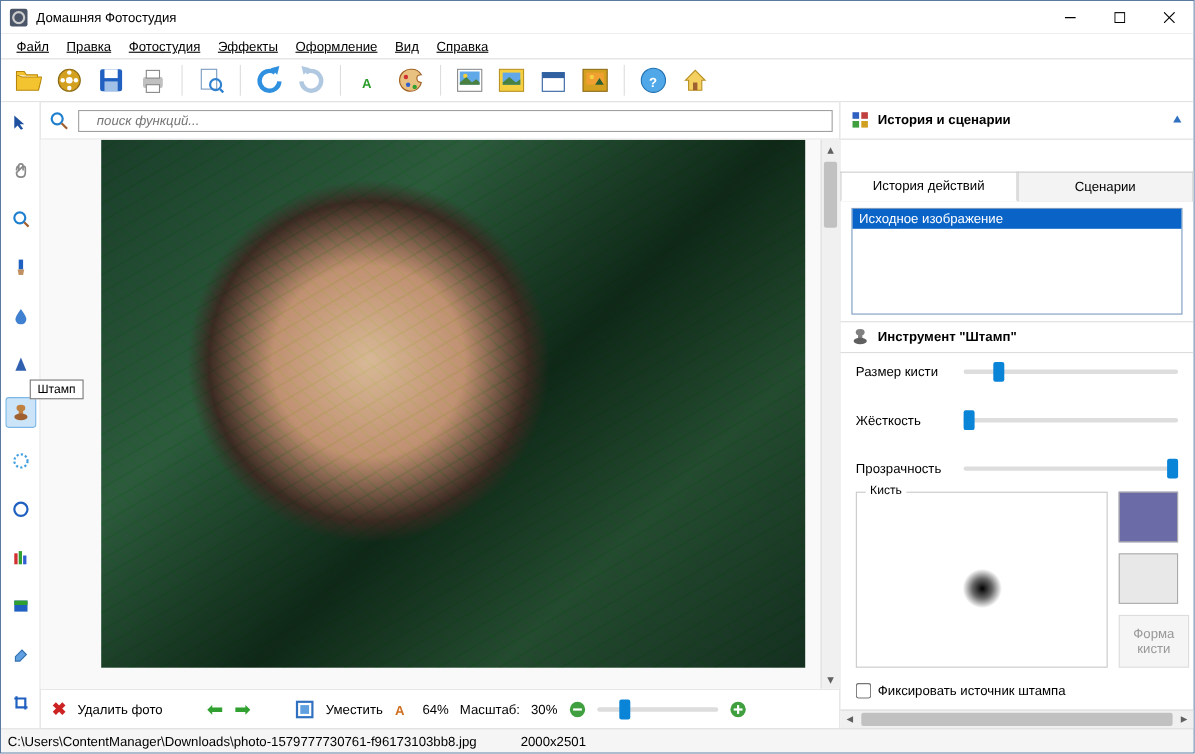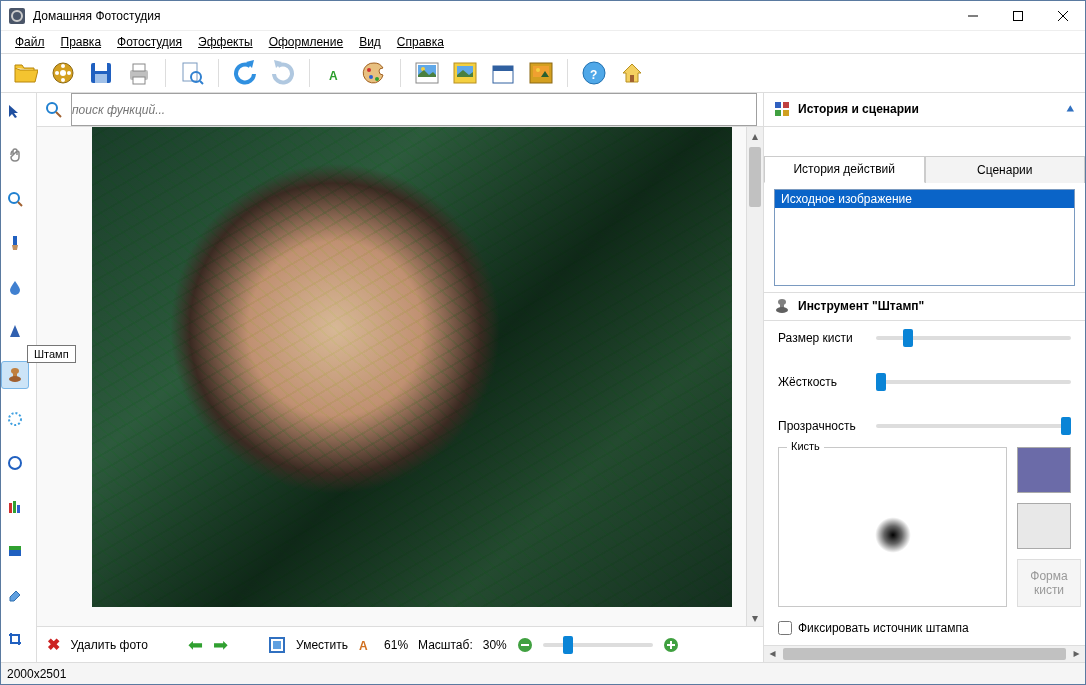--- a/index.html
+++ b/index.html
@@ -8,28 +8,28 @@
 .titlebar .app-icon { width: 16px; height: 16px; background: #4a5568; border-radius: 2px; margin-right: 8px; position: relative; }
 .titlebar .app-icon::after { content: ""; position: absolute; width: 8px; height: 8px; border: 2px solid #ccc; border-radius: 50%; top: 2px; left: 2px; }
 .titlebar .title { flex: 1; color: #000; }
 .winbtn { width: 45px; height: 30px; display: flex; align-items: center; justify-content: center; cursor: pointer; }
 .menubar { height: 22px; display: flex; align-items: center; padding: 0 6px; background: #fff; text-decoration: underline; }
 .menubar span { padding: 2px 8px; cursor: pointer; }
 .toolbar { height: 40px; background: #fff; border-top: 1px solid #ddd; border-bottom: 1px solid #ddd; display: flex; align-items: center; padding: 0 8px; gap: 6px; }
 .tbtn { width: 32px; height: 32px; display: flex; align-items: center; justify-content: center; border-radius: 3px; cursor: pointer; }
 .tsep { width: 1px; height: 28px; background: #ddd; margin: 0 4px; }
 .main { flex: 1; display: flex; min-height: 0; }
-.left-tools { width: 36px; background: #fff; border-right: 1px solid #ddd; display: flex; flex-direction: column; align-items: flex-start; padding-top: 4px; gap: 16px; position: relative; }
+.left-tools { width: 36px; background: #fff; border-right: 1px solid #ddd; display: flex; flex-direction: column; align-items: center; padding-top: 4px; gap: 16px; position: relative; }
 .ltool { width: 28px; height: 28px; display: flex; align-items: center; justify-content: center; border-radius: 3px; cursor: pointer; }
 .ltool.active { background: #cce4f7; border: 1px solid #7ab7e8; }
 .tooltip { position: absolute; left: 26px; top: 252px; background: #fff; border: 1px solid #767676; padding: 2px 6px; font-size: 11px; z-index:10;}
 .center { flex: 1; display: flex; flex-direction: column; min-width: 0;}
 .search-row { height: 34px; display: flex; align-items: center; padding: 4px 6px; gap: 6px; border-bottom:1px solid #ddd;}
 .search-row .mag { width:22px; height:22px; display:flex; align-items:center; justify-content:center;}
-.search-row input { flex: 1; height: 33px; border: 1px solid #a0a0a0; padding: 0 0; color: #888; font-style: italic; }
+.search-row input { flex: 1; height: 20px; border: 1px solid #a0a0a0; padding: 0 16px; color: #888; font-style: italic; }
 .canvas-area { flex: 1; background: #fff; display: flex; position: relative; min-height:0;}
 .canvas-wrap { flex: 1; background: #f9f9f9; display: flex; align-items: flex-start; justify-content: center; overflow: hidden; padding: 0 0 0 40px;}
 .photo { width: 640px; height: 480px; background: radial-gradient(circle at 38% 42%, #d7b896 0%, #c09072 18%, #3b2a22 30%, transparent 34%), linear-gradient(135deg,#1a3d2a 0%, #2d5a3d 30%, #0f2818 55%, #244a30 75%, #152f20 100%); position: relative; }
 .photo::after{content:"";position:absolute;inset:0;background:repeating-linear-gradient(42deg,rgba(30,80,50,.0) 0 8px,rgba(80,140,90,.35) 8px 10px),repeating-linear-gradient(-30deg,rgba(30,80,50,0) 0 12px,rgba(60,120,70,.25) 12px 14px);mix-blend-mode:overlay;}
 .vscroll { width: 17px; background: #f0f0f0; border-left: 1px solid #ddd; position: relative; }
 .vscroll .thumb{position:absolute;left:2px;right:2px;top:20px;height:60px;background:#c1c1c1;border-radius:2px;}
 .vscroll .arr{position:absolute;left:0;right:0;height:17px;display:flex;align-items:center;justify-content:center;color:#606060;}
 .bottom-ctrl { height: 36px; border-top: 1px solid #ddd; display: flex; align-items: center; padding: 0 10px; gap: 10px; }
 .bottom-ctrl .x-ic{color:#cc2222;font-size:16px;font-weight:bold;}
 .bottom-ctrl .arrow{font-size:18px;}
@@ -323,21 +323,21 @@
             <rect x="2" y="2" width="14" height="14" fill="none" stroke="#3070c0" stroke-width="2"></rect>
             <rect x="5" y="5" width="8" height="8" fill="#60a0e0"></rect>
           </svg>
         </span>
       <span class="lbl">Уместить</span>
       <span>
           <svg width="16" height="16">
             <text x="1" y="13" font-size="12" fill="#d07020" font-weight="bold">A</text>
           </svg>
         </span>
-      <span class="lbl">61%</span>
+      <span class="lbl">64%</span>
       <span class="lbl">Масштаб:</span>
       <span class="lbl">30%</span>
       <span>
           <svg width="16" height="16">
             <circle cx="8" cy="8" r="7" fill="#40a040"></circle>
             <rect x="4" y="7" width="8" height="2" fill="#fff"></rect>
           </svg>
         </span>
       <div class="zoom-slider">
           <div class="h"></div>
@@ -416,14 +416,15 @@
     <div style="flex:1"></div>
     <div style="height:17px;background:#f0f0f0;border-top:1px solid #ddd;display:flex;">
       <span style="width:17px;text-align:center;color:#606060">◂</span>
       <div style="flex:1;margin:2px;background:#c1c1c1;border-radius:2px"></div>
       <span style="width:17px;text-align:center;color:#606060">▸</span>
     </div>
   </div>
 </div>
 
 <div class="statusbar">
+  <span>C:\Users\ContentManager\Downloads\photo-1579777730761-f96173103bb8.jpg</span>
   <span>2000x2501</span>
 </div>
 
 </body></html>

